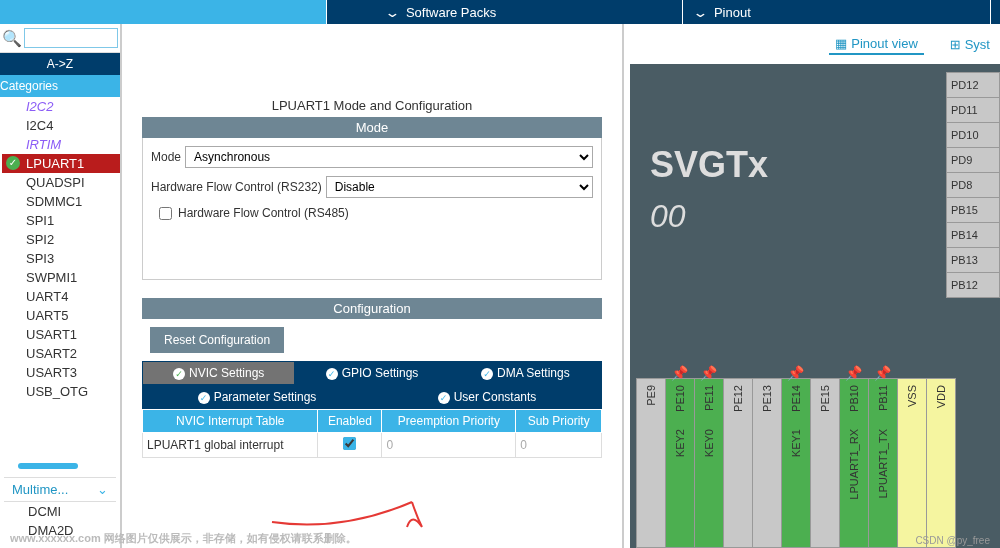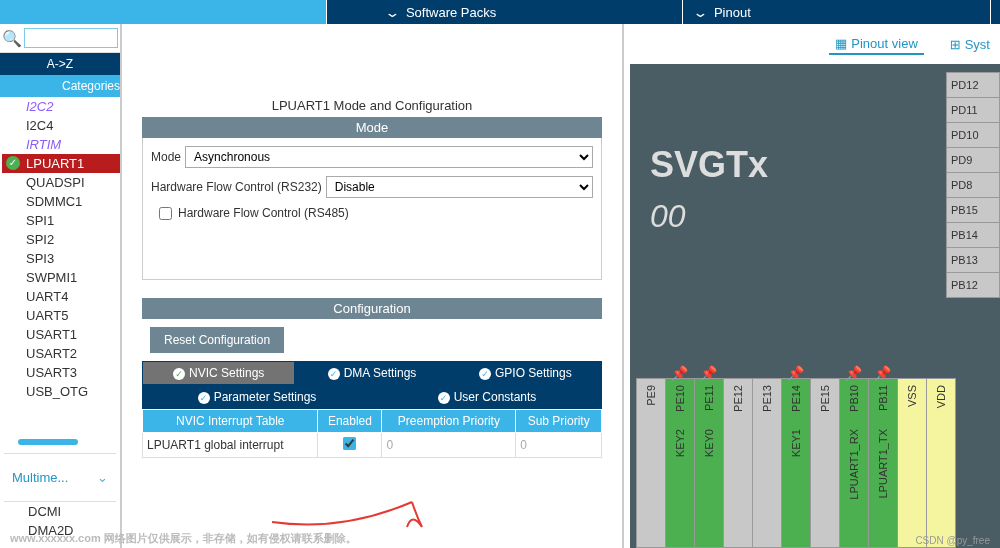--- a/index.html
+++ b/index.html
@@ -14,29 +14,29 @@
     .topbar-right { width: 10px; background: #003d6b; border-left: 1px solid #fff; }
     .chev-down { display: inline-block; margin-right: 8px; color: #fff; font-size: 10px; transform: scaleX(1.5); }
     
     .main { display: flex; height: 524px; }
     
     .sidebar { width: 122px; background: #fff; border-right: 2px solid #ccc; display: flex; flex-direction: column; }
     .search-row { display: flex; align-items: center; padding: 4px 2px; border-bottom: 1px solid #ddd; }
     .search-row .icon { color: #2196c4; font-size: 16px; margin-right: 2px; }
     .search-row input { flex: 1; border: 1px solid #7fc8e8; padding: 2px; font-size: 12px; min-width: 0; }
     .sort-btn { background: #003d6b; color: #fff; text-align: center; padding: 4px 4px; font-size: 12px; cursor: pointer; }
-    .cat-btn { background: #3bb4e7; color: #fff; text-align: right; padding: 4px 0; font-size: 12px; cursor: pointer; }
+    .cat-btn { background: #3bb4e7; color: #fff; text-align: left; padding: 4px 0; font-size: 12px; cursor: pointer; }
     .periph-list { flex: 1; overflow: hidden; padding-left: 2px; }
     .periph-item { padding: 2px 4px 2px 24px; font-size: 13px; color: #333; cursor: pointer; position: relative; white-space: nowrap; }
     .periph-item.dim { color: #8b5cf6; font-style: italic; }
     .periph-item.sel { background: #b91c1c; color: #fff; }
     .periph-item.sel::before { content: '✓'; position: absolute; left: 4px; top: 2px; background: #4caf50; color: #fff; border-radius: 50%; width: 14px; height: 14px; font-size: 10px; text-align: center; line-height: 14px; }
     .scrollthumb { height: 6px; background: #3bb4e7; width: 60px; margin-left: 18px; border-radius: 3px; }
     .cat-footer { padding: 8px 4px; }
-    .cat-expand { display: flex; justify-content: space-between; align-items: center; padding: 16px 8px; font-size: 13px; color: #2196c4; cursor: pointer; border-bottom: 1px solid #ddd; border-top: 1px solid #ddd; }
+    .cat-expand { display: flex; justify-content: space-between; align-items: center; padding: 4px 8px; font-size: 13px; color: #2196c4; cursor: pointer; border-bottom: 1px solid #ddd; border-top: 1px solid #ddd; }
     .cat-expand .chev { color: #3bb4e7; }
     
     .center { flex: 1; min-width: 0; display: flex; flex-direction: column; padding: 20px; position: relative; margin-top: 48px; }
     .center-title { text-align: center; font-size: 13px; color: #333; padding: 6px 0 4px; }
     .section-header { background: #6e8694; color: #fff; text-align: center; padding: 3px 0; font-size: 13px; }
     .mode-panel { border: 1px solid #ccc; border-top: none; padding: 8px; flex-shrink: 0; height: 142px; }
     .form-row { display: flex; align-items: center; margin-bottom: 8px; }
     .form-label { font-size: 12px; color: #333; margin-right: 4px; }
     .form-select { flex: 1; border: 1px solid #aaa; padding: 2px 4px; font-size: 12px; background: #fff; height: 22px; }
     .checkbox-row { display: flex; align-items: center; font-size: 12px; color: #333; margin-left: 8px; }
@@ -159,22 +159,22 @@
         <input type="checkbox" style="">
         <span>Hardware Flow Control (RS485)</span>
       </div>
     </div>
     <div class="gap"></div>
     <div class="section-header">Configuration</div>
     <div class="config-panel">
       <button class="reset-btn">Reset Configuration</button>
       <div class="tabs-row1" id="tabs-row1">
           <div class="tab active"><span class="check-ic">✓</span>NVIC Settings</div>
+          <div class="tab inactive"><span class="check-ic">✓</span>GPIO Settings</div>
           <div class="tab inactive"><span class="check-ic">✓</span>DMA Settings</div>
-          <div class="tab inactive"><span class="check-ic">✓</span>GPIO Settings</div>
         </div>
       <div class="tabs-row1" id="tabs-row2">
           <div class="tab inactive"><span class="check-ic">✓</span>Parameter Settings</div>
           <div class="tab inactive"><span class="check-ic">✓</span>User Constants</div>
         </div>
       <table class="nvic-table">
         <thead>
           <tr>
             <th>NVIC Interrupt Table</th>
             <th>Enabled</th>

